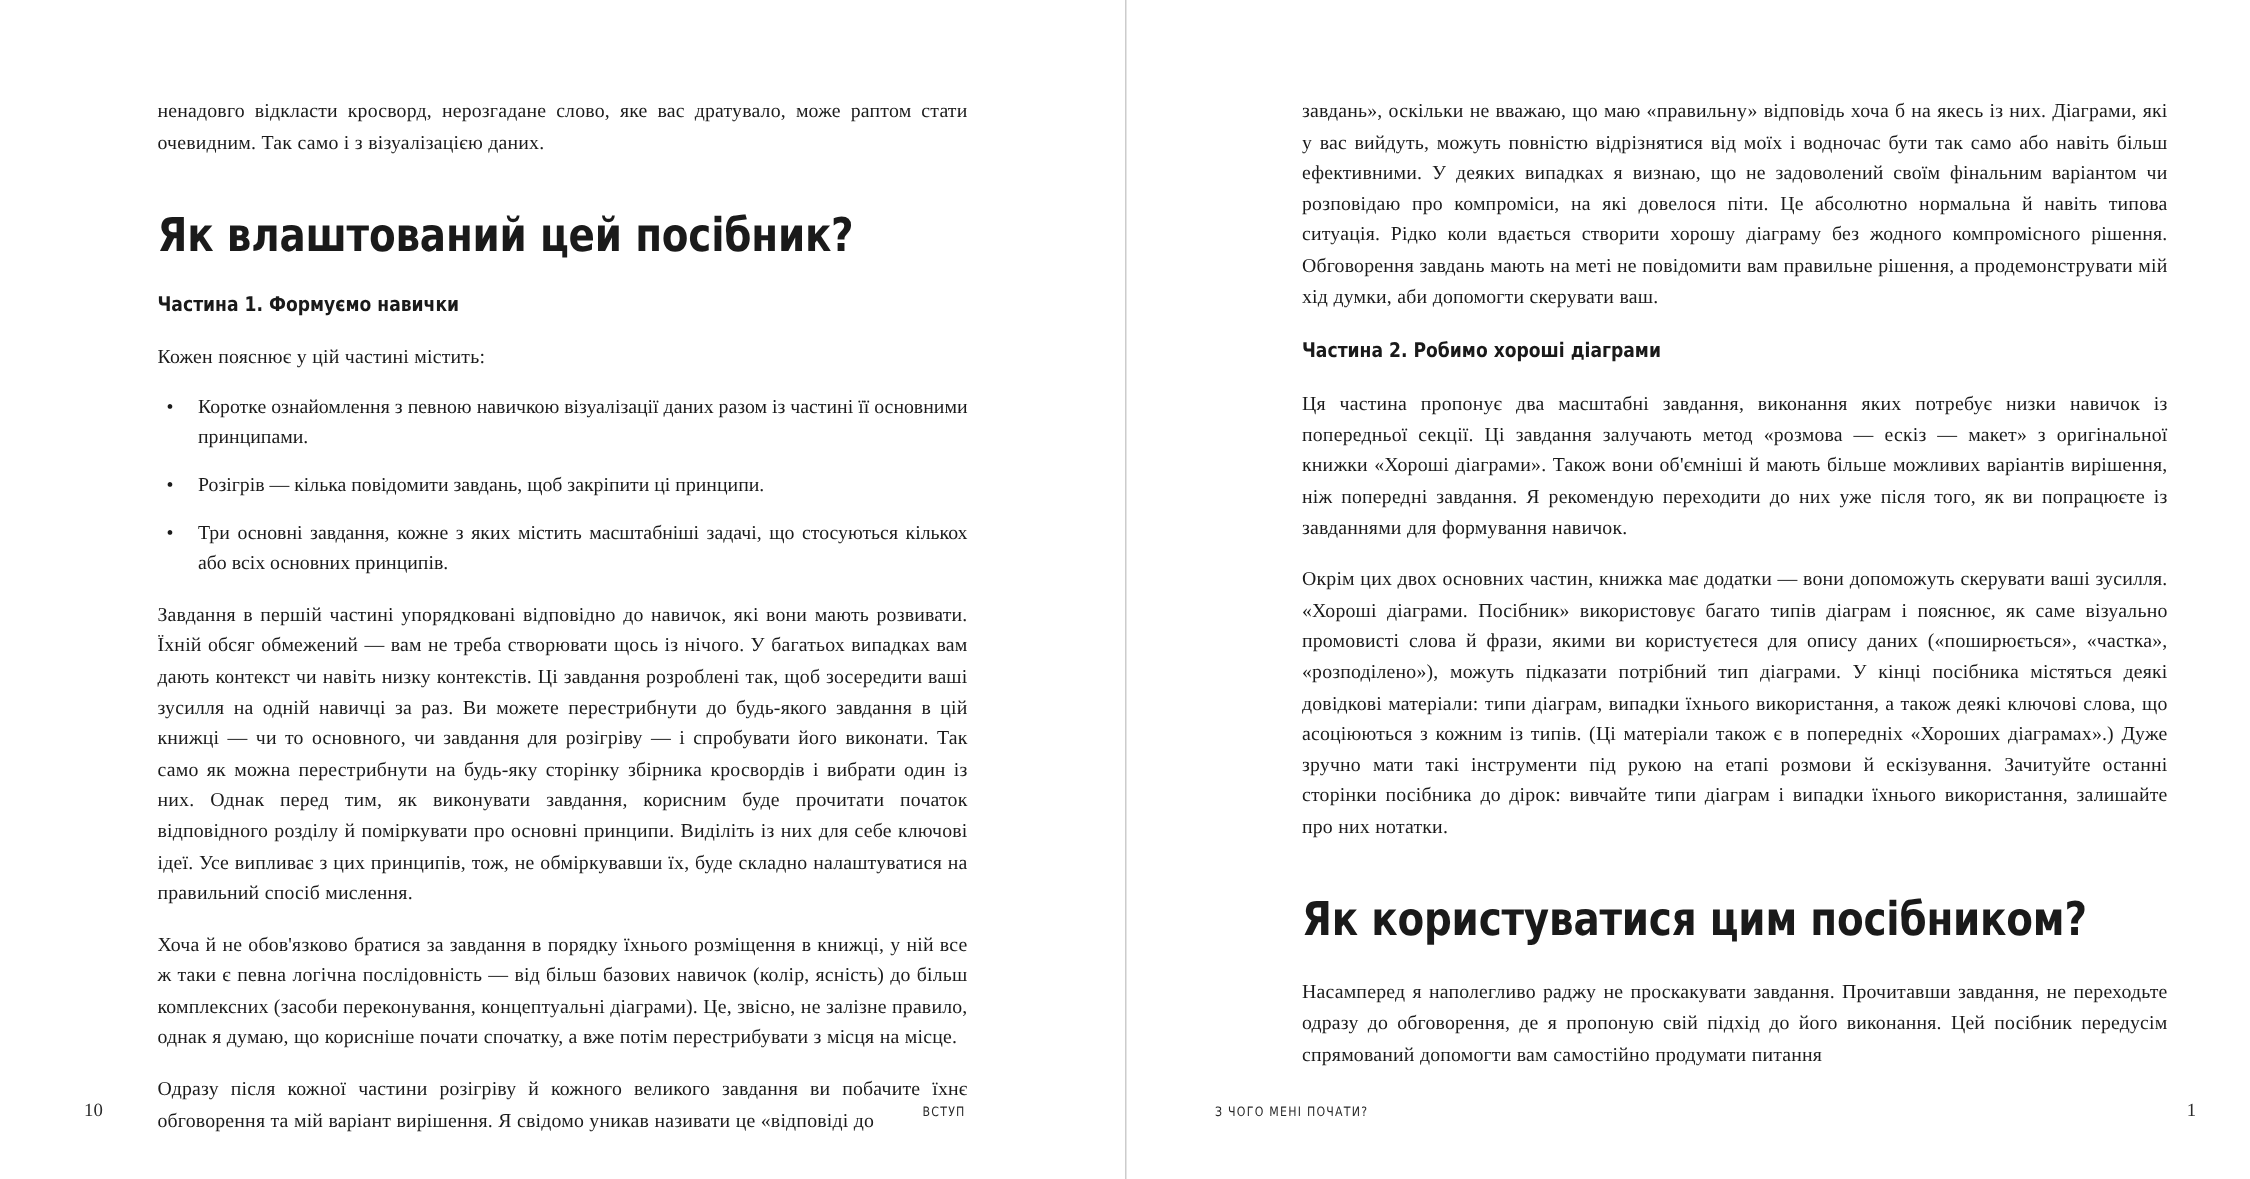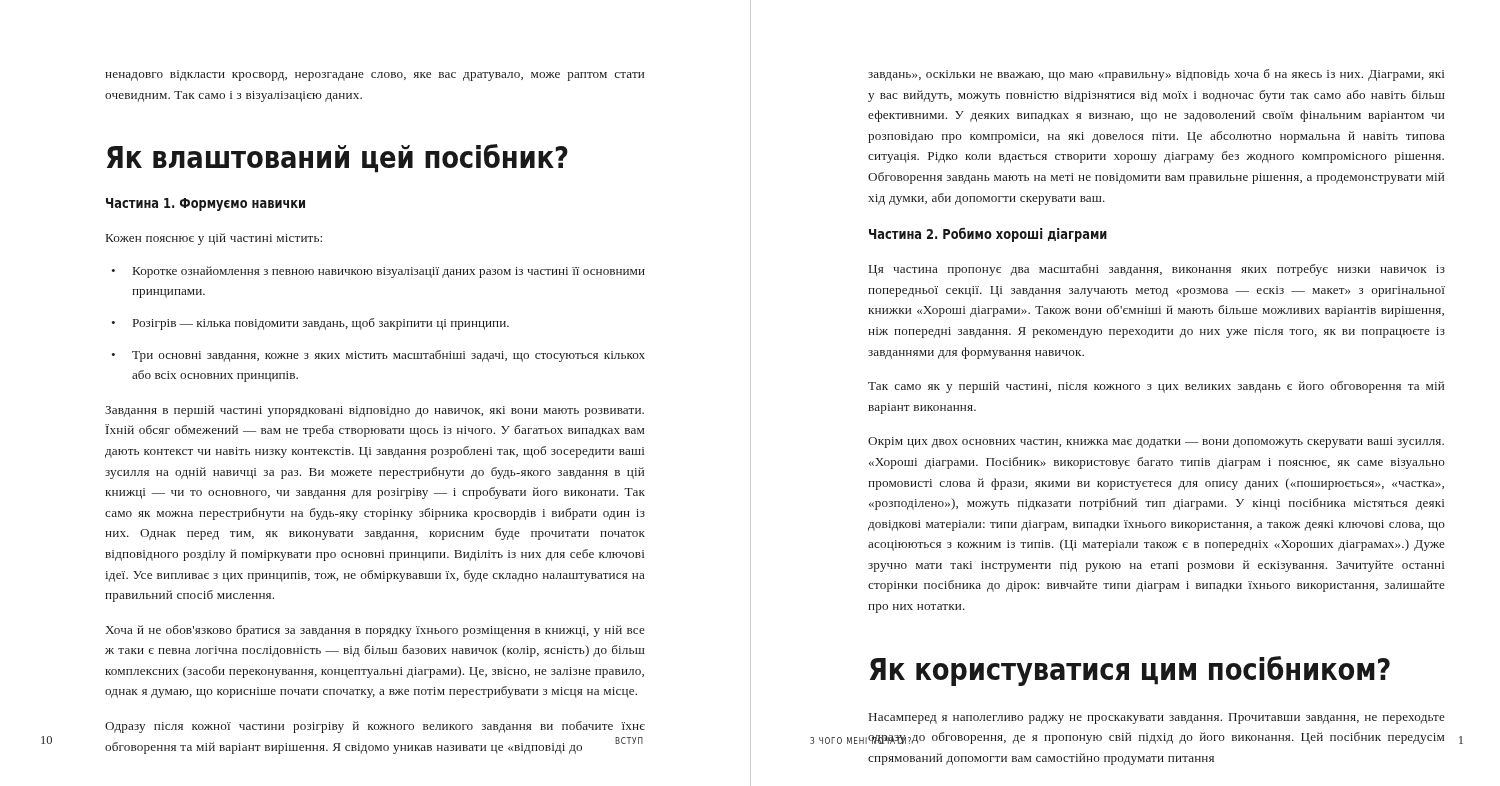--- a/index.html
+++ b/index.html
@@ -115,21 +115,21 @@
 
   .footer {
     position: absolute;
     bottom: 38px;
     left: 0;
     width: 750px;
     box-sizing: border-box;
     display: flex;
     align-items: baseline;
   }
-  .footer-left  { padding: 0 105px 0 40px; }
+  .footer-left  { padding: 0 105px 0 56px; }
   .footer-right { padding: 0 36px 0 60px; }
 
   .folio {
     font-family: "Liberation Serif", "DejaVu Serif", serif;
     font-size: 12.5px;
     color: #2a2a2a;
   }
 
   .running-head {
     font-family: "DejaVu Sans Condensed", "Liberation Sans Narrow", "Liberation Sans", sans-serif;
@@ -198,21 +198,20 @@
 
   <div class="page page-right">
     <div class="col">
 
       <p class="body">завдань», оскільки не вважаю, що маю «правильну» відповідь хоча б на якесь із них. Діаграми, які у вас вийдуть, можуть повністю відрізнятися від моїх і водночас бути так само або навіть більш ефективними. У деяких випадках я визнаю, що не задоволений своїм фінальним варіантом чи розповідаю про компроміси, на які довелося піти. Це абсолютно нормальна й навіть типова ситуація. Рідко коли вдається створити хорошу діаграму без жодного компромісного рішення. Обговорення завдань мають на меті не повідомити вам правильне рішення, а продемонструвати мій хід думки, аби допомогти скерувати ваш.</p>
 
       <h2 class="sub-heading">Частина 2. Робимо хороші діаграми</h2>
 
       <p class="body">Ця частина пропонує два масштабні завдання, виконання яких потребує низки навичок із попередньої секції. Ці завдання залучають метод «розмова — ескіз — макет» з оригінальної книжки «Хороші діаграми». Також вони об'ємніші й мають більше можливих варіантів вирішення, ніж попередні завдання. Я рекомендую переходити до них уже після того, як ви попрацюєте із завданнями для формування навичок.</p>
 
-      <p class="body">Так само як у першій частині, після кожного з цих великих завдань є його обговорення та мій варіант виконання.</p>
 
       <p class="body">Окрім цих двох основних частин, книжка має додатки — вони допоможуть скерувати ваші зусилля. «Хороші діаграми. Посібник» використовує багато типів діаграм і пояснює, як саме візуально промовисті слова й фрази, якими ви користуєтеся для опису даних («поширюється», «частка», «розподілено»), можуть підказати потрібний тип діаграми. У кінці посібника містяться деякі довідкові матеріали: типи діаграм, випадки їхнього використання, а також деякі ключові слова, що асоціюються з кожним із типів. (Ці матеріали також є в попередніх «Хороших діаграмах».) Дуже зручно мати такі інструменти під рукою на етапі розмови й ескізування. Зачитуйте останні сторінки посібника до дірок: вивчайте типи діаграм і випадки їхнього використання, залишайте про них нотатки.</p>
 
       <h1 class="chapter-heading">Як користуватися цим посібником?</h1>
 
       <p class="body last">Насамперед я наполегливо раджу не проскакувати завдання. Прочитавши завдання, не переходьте одразу до обговорення, де я пропоную свій підхід до його виконання. Цей посібник передусім спрямований допомогти вам самостійно продумати питання</p>
 
     </div>
 
     <div class="footer footer-right">

